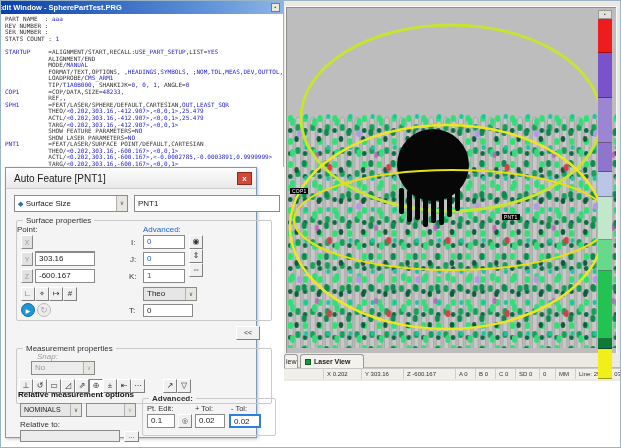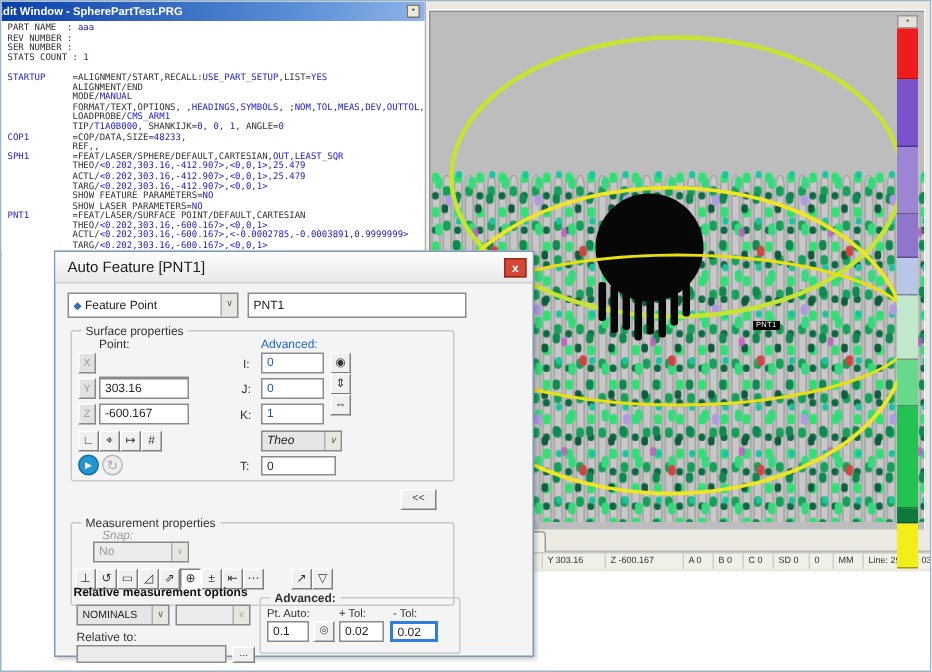--- a/index.html
+++ b/index.html
@@ -36,21 +36,21 @@
   .statusbar { position:absolute; left:283px; top:367px; width:338px; height:11px; background:#f0efe8; border-top:1px solid #c8c8c8; display:flex; font-size:6px; line-height:10px; color:#333; }
   .statusbar .cell { border-right:1px solid #cfcfcf; padding-left:3px; overflow:hidden; white-space:nowrap; }
   .statusbar .cell:nth-child(1){width:40px;} .statusbar .cell:nth-child(2){width:38px;}
   .statusbar .cell:nth-child(3){width:42px;} .statusbar .cell:nth-child(4){width:52px;}
   .statusbar .cell:nth-child(5){width:20px;} .statusbar .cell:nth-child(6){width:20px;}
   .statusbar .cell:nth-child(7){width:20px;} .statusbar .cell:nth-child(8){width:24px;}
   .statusbar .cell:nth-child(9){width:16px;} .statusbar .cell:nth-child(10){width:20px;}
   .statusbar .cell:nth-child(11){flex:1; border-right:none;}
 
   
-  .dialog { position:absolute; left:4px; top:166px; width:320px; height:271px; background:#f4f4f4; border:1px solid #7a9ab8; box-shadow:1px 1px 3px rgba(0,0,0,.25); z-index:10; font-size:8px; color:#222;margin-left:31px; }
+  .dialog { position:absolute; left:4px; top:166px; width:252px; height:271px; background:#f4f4f4; border:1px solid #7a9ab8; box-shadow:1px 1px 3px rgba(0,0,0,.25); z-index:10; font-size:8px; color:#222; }
   .dlg-titlebar { position:relative; height:21px; background:linear-gradient(#fdfdfd,#e9e9e9); border-bottom:1px solid #d0d0d0; }
   .dlg-title { position:absolute; left:8px; top:5px; font-size:10px; color:#1a1a1a; }
   .dlg-close { position:absolute; right:4px; top:4px; width:15px; height:13px; background:#d14836; border:1px solid #932a1c; color:#fff; font-size:8px; line-height:11px; text-align:center; font-weight:bold; }
   .combo { position:absolute; background:#fff; border:1px solid #8a8a8a; font-size:8px; line-height:15px; padding-left:3px; white-space:nowrap; overflow:hidden; }
   .combo .arrow { position:absolute; right:0; top:0; bottom:0; width:11px; background:#e8e6e0; border-left:1px solid #b0b0b0; text-align:center; color:#555; font-size:6px; line-height:15px; }
   .combo.gray { background:#e6e6e6; }
   .combo.disabled { background:#ececec; color:#9a9a9a; }
   .combo.disabled .arrow { color:#aaa; }
   .tinput { position:absolute; background:#fff; border:1px solid #8a8a8a; font-size:8px; line-height:14px; padding-left:3px; white-space:nowrap; overflow:hidden; }
   .tinput.blue { color:#1a56cc; }
@@ -170,28 +170,28 @@
     </div>
 
   <div class="dialog">
     <div class="dlg-titlebar">
       <span class="dlg-title">Auto Feature [PNT1]</span>
       <div class="dlg-close">x</div>
     </div>
 
     <div class="combo" style="left:8px; top:27px; width:114px; height:17px;">
       <span style="color:#2f6db0; font-size:7px;">◆</span>
-      <span>Feature Point</span>
+      <span>Surface Size</span>
       <span class="arrow">∨</span>
     </div>
     <div class="tinput" style="left:128px; top:27px; width:146px; height:17px; line-height:15px;">PNT1</div>
 
     <div class="grp" style="left:10px; top:52px; width:256px; height:101px;">
       <span class="grp-legend">Surface properties</span>
-      <span class="lbl" style="left:18px; top:4px;">Point:</span>
+      <span class="lbl" style="left:0; top:4px;">Point:</span>
       <span class="lbl blue" style="left:126px; top:4px;">Advanced:</span>
 
       <div class="chip" style="left:4px; top:14px;">X</div>
       <div class="tinput" style="left:18px; top:30px; width:60px; height:14px; line-height:12px;">0.202</div>
       <div class="chip" style="left:4px; top:31px;">Y</div>
       <div class="tinput" style="left:18px; top:31px; width:60px; height:14px; line-height:12px;">303.16</div>
       <div class="chip" style="left:4px; top:48px;">Z</div>
       <div class="tinput" style="left:18px; top:48px; width:60px; height:14px; line-height:12px;">-600.167</div>
 
       <div class="toolrow" style="left:4px; top:66px;"><span class="tbtn">∟</span><span class="tbtn">⌖</span><span class="tbtn">↦</span><span class="tbtn">#</span></div>
@@ -199,21 +199,21 @@
       <div class="roundbtn reset" style="left:20px; top:82px;">↻</div>
 
       <span class="lbl" style="left:114px; top:17px;">I:</span>
       <div class="tinput blue" style="left:126px; top:14px; width:42px; height:14px; line-height:12px;">0</div>
       <span class="lbl" style="left:113px; top:34px;">J:</span>
       <div class="tinput blue" style="left:126px; top:31px; width:42px; height:14px; line-height:12px;">0</div>
       <span class="lbl" style="left:112px; top:51px;">K:</span>
       <div class="tinput blue" style="left:126px; top:48px; width:42px; height:14px; line-height:12px;">1</div>
       <div class="toolrow" style="left:172px; top:14px; width:16px;"><span class="tbtn">◉</span><br><span class="tbtn">⇕</span><br><span class="tbtn">⇔</span><br></div>
 
-      <div class="combo gray" style="left:126px; top:66px; width:54px; height:14px; line-height:12px;font-style:italic;">
+      <div class="combo gray" style="left:126px; top:66px; width:54px; height:14px; line-height:12px;">
         <span>Theo</span>
         <span class="arrow" style="line-height:12px;">∨</span>
       </div>
       <span class="lbl" style="left:112px; top:85px;">T:</span>
       <div class="tinput" style="left:126px; top:83px; width:50px; height:13px; line-height:11px;">0</div>
     </div>
 
     <div class="pushbtn" style="left:230px; top:158px; width:24px; height:14px; line-height:12px;">&lt;&lt;</div>
 
     <div class="grp" style="left:10px; top:180px; width:256px; height:56px;">
@@ -234,21 +234,21 @@
     </div>
     <div class="combo disabled" style="left:80px; top:235px; width:50px; height:14px; line-height:12px;">
       <span class="arrow" style="line-height:12px;">∨</span>
     </div>
     <span class="lbl" style="left:14px; top:252px;">Relative to:</span>
     <div class="tinput disabled" style="left:14px; top:262px; width:100px; height:12px; line-height:10px;"></div>
     <div class="pushbtn" style="left:118px; top:263px; width:15px; height:11px; line-height:7px;">...</div>
 
     <div class="grp" style="left:136px; top:230px; width:134px; height:38px;">
       <span class="grp-legend" style="font-weight:bold;">Advanced:</span>
-      <span class="lbl" style="left:4px; top:5px; font-size:7.5px;">Pt. Auto:</span>
+      <span class="lbl" style="left:4px; top:5px; font-size:7.5px;">Pt. Edit:</span>
       <span class="lbl" style="left:52px; top:5px; font-size:7.5px;">+ Tol:</span>
       <span class="lbl" style="left:88px; top:5px; font-size:7.5px;">- Tol:</span>
       <div class="tinput" style="left:4px; top:15px; width:28px; height:14px; line-height:12px;">0.1</div>
       <div class="pushbtn" style="left:35px; top:15px; width:14px; height:14px; line-height:12px;">◎</div>
       <div class="tinput" style="left:52px; top:15px; width:30px; height:14px; line-height:12px;">0.02</div>
       <div class="tinput focused" style="left:86px; top:15px; width:32px; height:14px;">0.02</div>
     </div>
   </div>
 
 </div>

